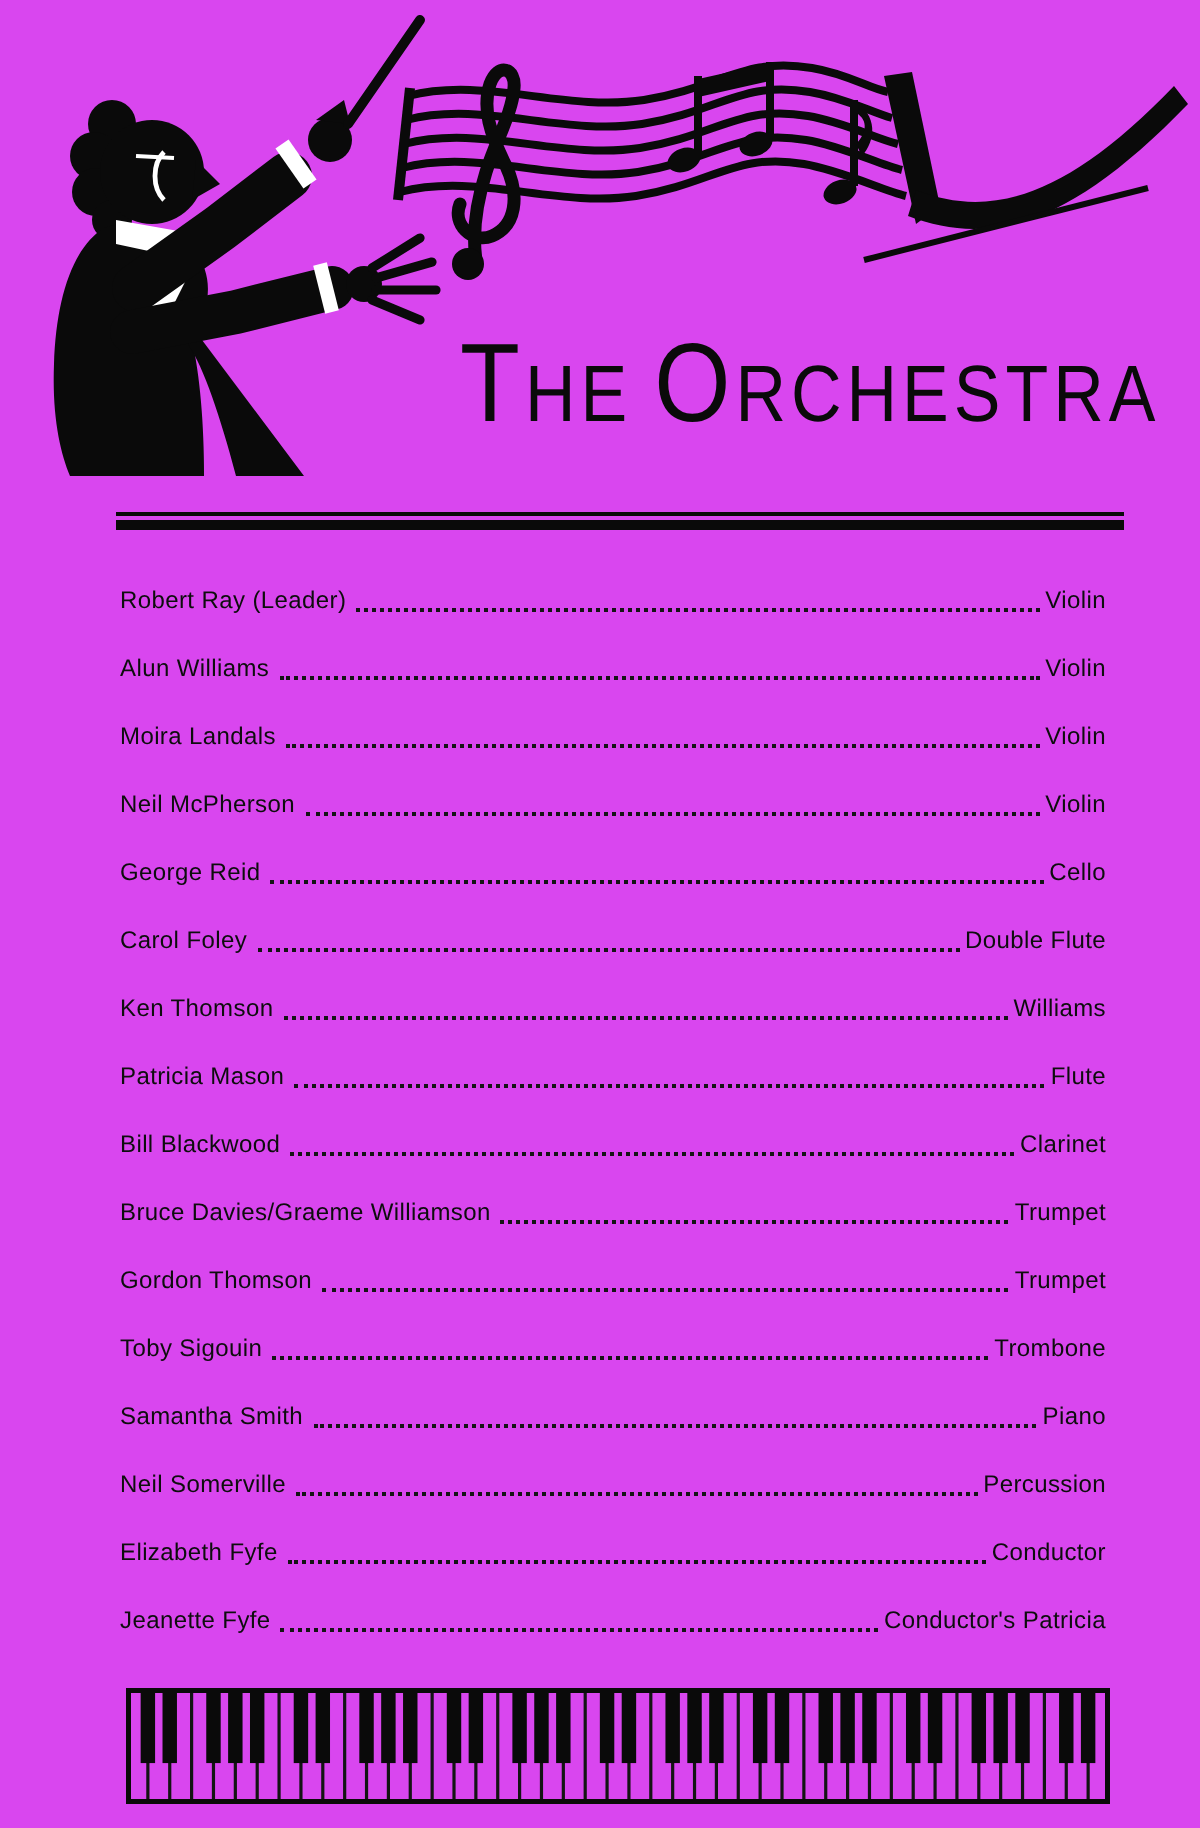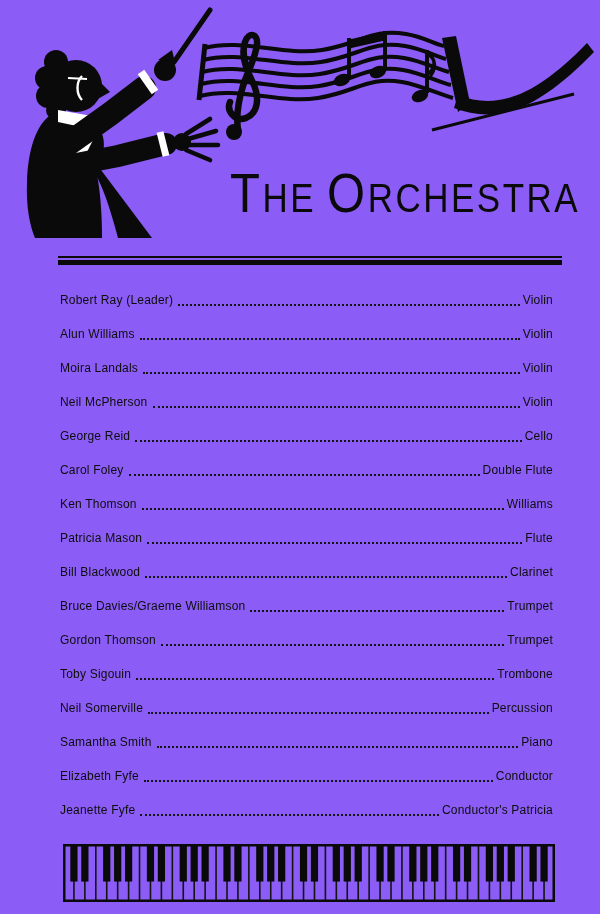--- a/index.html
+++ b/index.html
@@ -1,18 +1,18 @@
 <!DOCTYPE html>
 <html><head>
 <meta charset="utf-8">
 <style>
   html,body{margin:0;padding:0;background:#888;}
   .page{
     position:relative;width:600px;height:914px;margin:0 auto;
-    background:#8b5cf6;overflow:hidden;
+    background:#d946ef;overflow:hidden;
     font-family:"Liberation Sans",sans-serif;color:#0a0a0a;
   }
   
   .conductor-svg{position:absolute;left:2px;top:4px;width:238px;height:234px;}
   .staff-svg{position:absolute;left:192px;top:10px;width:408px;height:142px;}
   
   .title{
     position:absolute;left:230px;top:165px;white-space:nowrap;
     transform:scaleY(1.14);transform-origin:left top;color:#0a0a0a;
   }
@@ -189,29 +189,29 @@
       <span class="instr">Trumpet</span>
     </div>
 
     <div class="row">
       <span class="name">Toby Sigouin</span>
       <span class="dots"></span>
       <span class="instr">Trombone</span>
     </div>
 
     <div class="row">
+      <span class="name">Samantha Smith</span>
+      <span class="dots"></span>
+      <span class="instr">Piano</span>
+    </div>
+
+    <div class="row">
       <span class="name">Neil Somerville</span>
       <span class="dots"></span>
       <span class="instr">Percussion</span>
-    </div>
-
-    <div class="row">
-      <span class="name">Samantha Smith</span>
-      <span class="dots"></span>
-      <span class="instr">Piano</span>
     </div>
 
     <div class="row">
       <span class="name">Elizabeth Fyfe</span>
       <span class="dots"></span>
       <span class="instr">Conductor</span>
     </div>
 
     <div class="row">
       <span class="name">Jeanette Fyfe</span>

